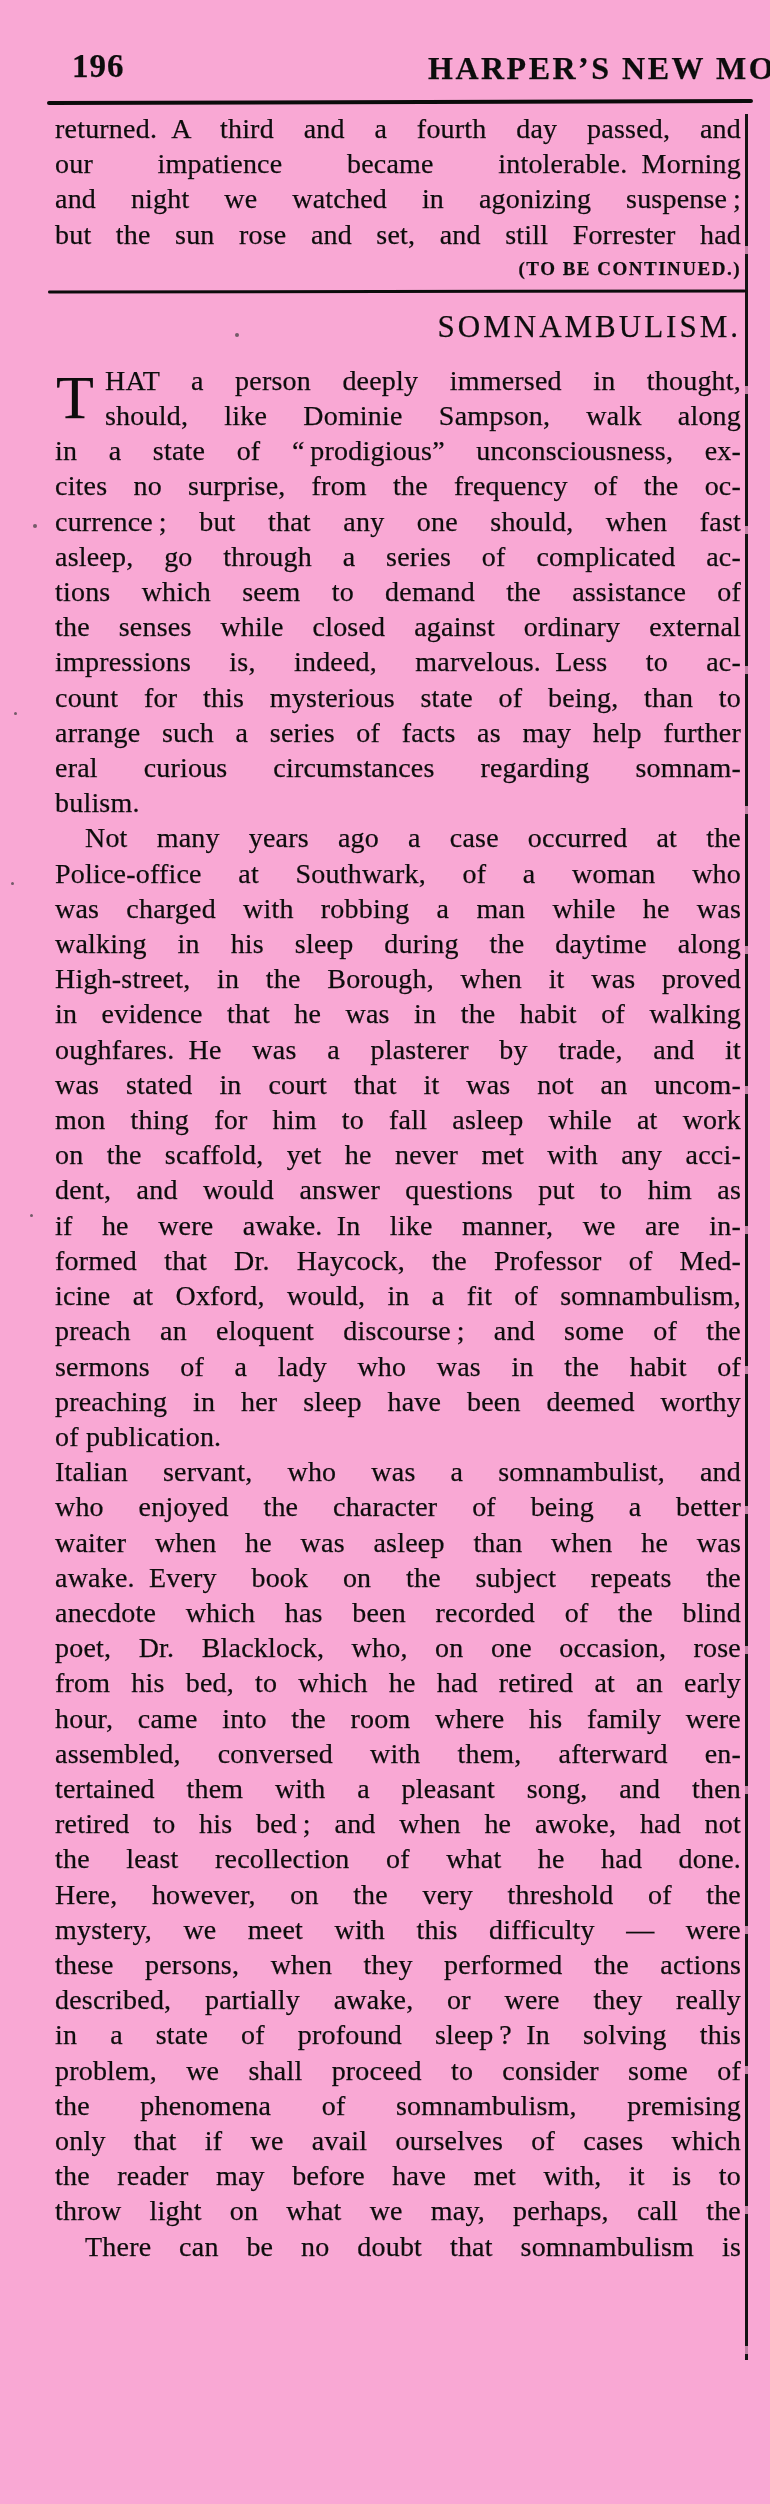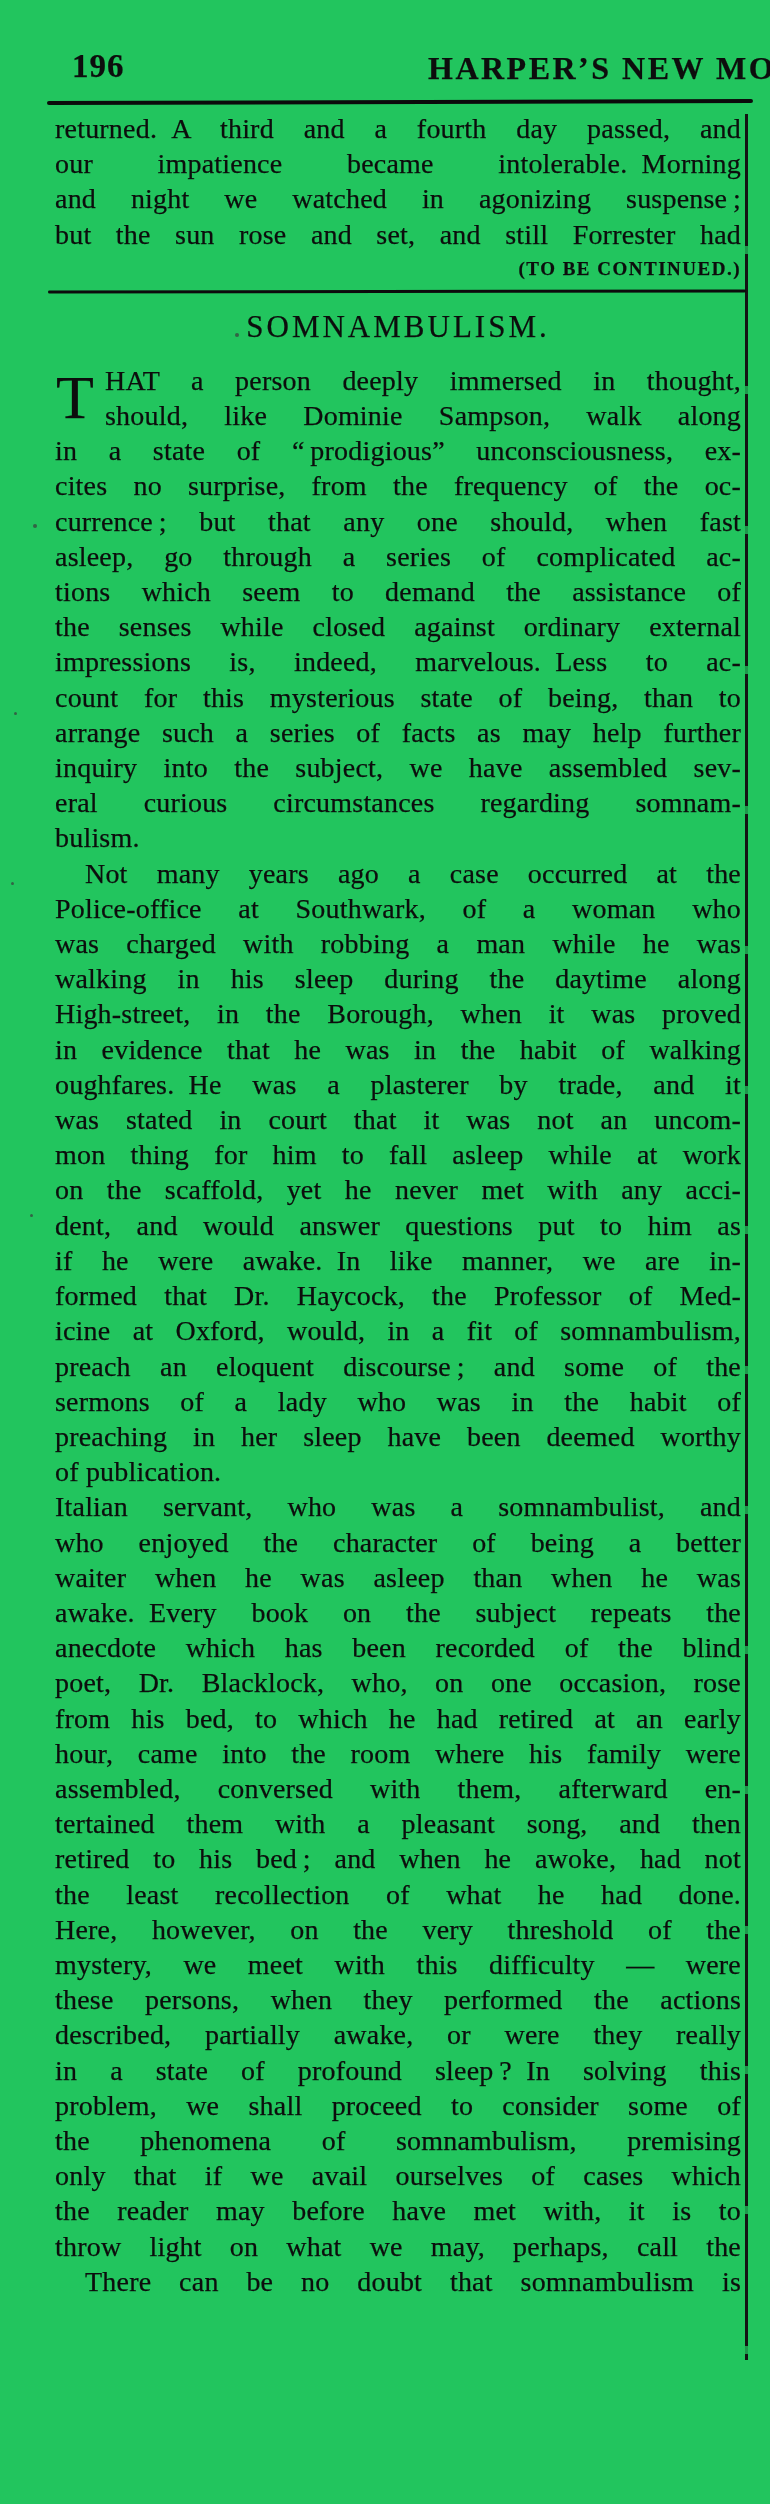--- a/index.html
+++ b/index.html
@@ -1,18 +1,18 @@
 <!DOCTYPE html>
 <html><head>
 <meta charset="utf-8">
 <style>
   html,body { margin:0; padding:0; background:#ffffff; }
   .page {
     position:relative; width:770px; height:2504px;
-    background:#22c55e; overflow:hidden;
+    background:#f9a8d4; overflow:hidden;
     font-family:"Liberation Serif", serif;
     color:#0d0d0d;
     -webkit-text-stroke:0.25px rgba(10,10,10,0.85);
   }
   
   .page-number {
     position:absolute; left:72px; top:48px;
     font-size:33px; font-weight:bold; letter-spacing:1px;
   }
   .running-title {
@@ -41,21 +41,21 @@
   .line.ij { padding-left:30px; }
   .continued {
     text-align:right; font-size:19px; font-weight:bold;
     letter-spacing:1.5px; margin-top:1px; height:31px; line-height:31px;
   }
   .section-rule {
     height:3px; background:#0c0c0c; margin:6px -5px 0 -7px;
     transform:rotate(-0.1deg); border-radius:2px;
   }
   .article-title {
-    text-align:center; font-size:31px; font-weight:normal;
+    text-align:right; font-size:31px; font-weight:normal;
     letter-spacing:3px; margin:12px 0 14px; height:44px; line-height:44px;
   }
   .dropcap-block { position:relative; }
   .dropcap-block .line { padding-left:50px; }
   .dropcap {
     position:absolute; left:1px; top:3px;
     font-size:62px; line-height:62px;
   }
   
   .speck { position:absolute; background:#3a3a3a; border-radius:50%; opacity:0.7; }
@@ -104,21 +104,20 @@
     <div>
         <div class="line j">in a state of “ prodigious” unconsciousness, ex-</div>
         <div class="line j">cites no surprise, from the frequency of the oc-</div>
         <div class="line j">currence ; but that any one should, when fast</div>
         <div class="line j">asleep, go through a series of complicated ac-</div>
         <div class="line j">tions which seem to demand the assistance of</div>
         <div class="line j">the senses while closed against ordinary external</div>
         <div class="line j">impressions is, indeed, marvelous. Less to ac-</div>
         <div class="line j">count for this mysterious state of being, than to</div>
         <div class="line j">arrange such a series of facts as may help further</div>
-        <div class="line j">inquiry into the subject, we have assembled sev-</div>
         <div class="line j">eral curious circumstances regarding somnam-</div>
         <div class="line l">bulism.</div>
         <div class="line ij">Not many years ago a case occurred at the</div>
         <div class="line j">Police-office at Southwark, of a woman who</div>
         <div class="line j">was charged with robbing a man while he was</div>
         <div class="line j">walking in his sleep during the daytime along</div>
         <div class="line j">High-street, in the Borough, when it was proved</div>
         <div class="line j">in evidence that he was in the habit of walking</div>
         <div class="line j">oughfares. He was a plasterer by trade, and it</div>
         <div class="line j">was stated in court that it was not an uncom-</div>

